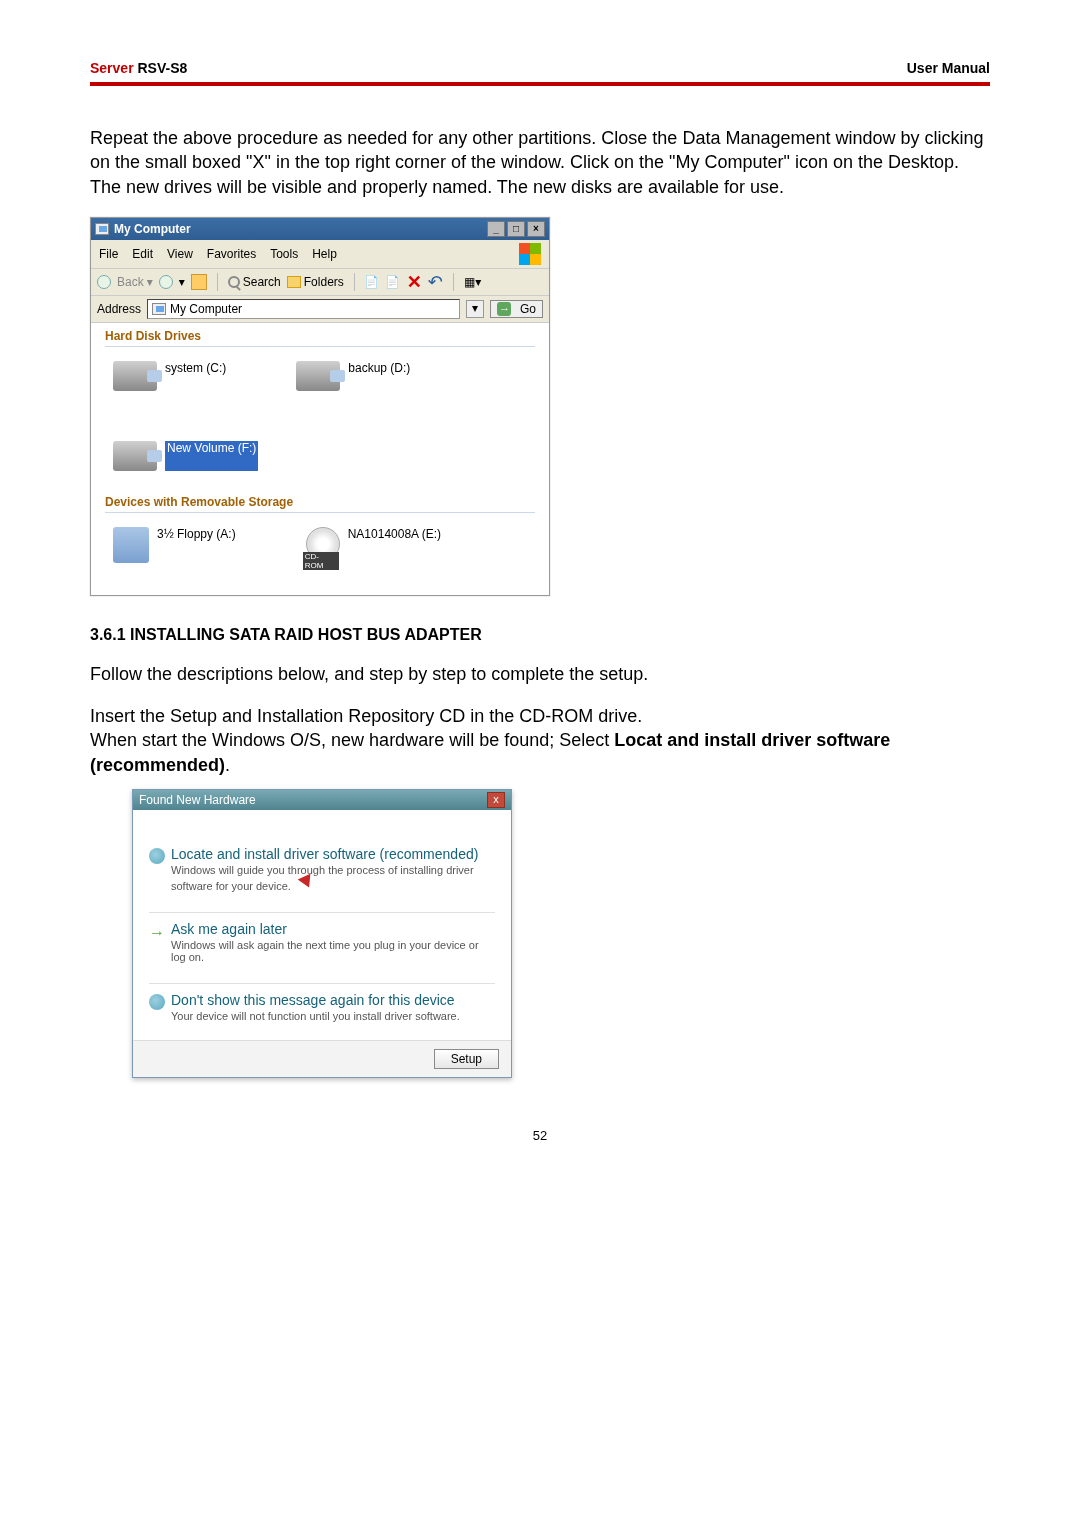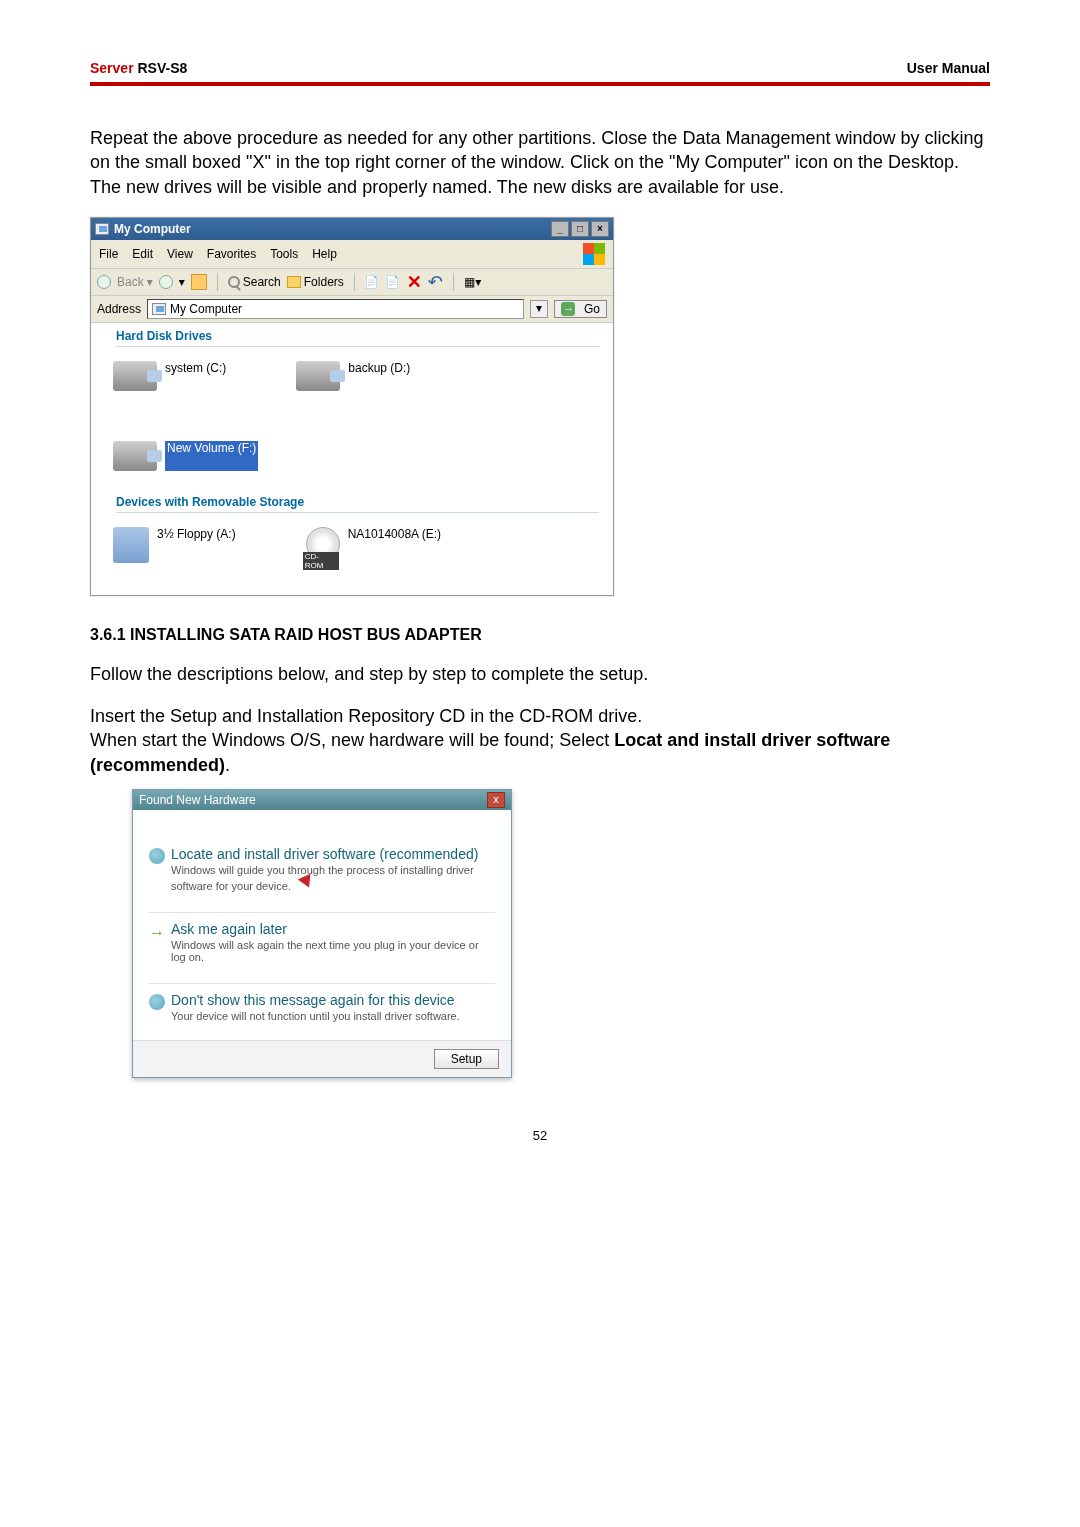--- a/index.html
+++ b/index.html
@@ -40,21 +40,21 @@
     margin-top: 30px;
     font-size: 16px;
     font-weight: bold;
   }
   .para { margin-top: 18px; font-size: 18px; line-height: 1.35; }
   .para .bold { font-weight: bold; }
   .page-number { text-align: center; font-size: 13px; margin-top: 50px; }
 
   
   .win-window {
-    width: 524px;
+    width: 460px;
     margin-top: 18px;
     border: 1px solid #999;
     background: #ece9d8;
     font-family: Tahoma, Arial, sans-serif;
     font-size: 12px;
     box-shadow: 0 0 0 1px rgba(0,0,0,.05);
   }
   .win-titlebar {
     background: linear-gradient(#3b6ea5, #2f5d92);
     color: #fff;
@@ -117,22 +117,21 @@
   .addr-drop { width:18px; height:18px; border:1px solid #999; background:#efefef; text-align:center; line-height:15px;}
   .go-btn { display:flex; align-items:center; gap:9px; border:1px solid #888; padding:1px 6px; background:#efefef;}
   .go-arrow { width:14px;height:14px;background:#5fa75f;border-radius:3px; position:relative;}
   .go-arrow::after{content:"→"; color:#fff; font-size:11px; position:absolute; left:2px; top:-1px;}
 
   .win-content { background:#fff; padding: 0 14px 14px 14px; }
   .win-group-header {
     font-weight: bold; font-size: 12px;
     padding: 6px 0 3px 0;
     border-bottom: 1px solid #ccd6ec;
-    color:#0369a1;
-    margin-left:11px;
+    color:#a16207;
   }
   .drive-grid { display:flex; flex-wrap:wrap; gap: 50px 70px; padding: 14px 8px 18px 8px; }
   .drive-item { display:flex; gap:8px; font-size:12px; color:#000; }
   .drive-item.sel .drive-label { background:#316ac5; color:#fff; padding:0 2px;}
   .hdd-ico { width:44px; height:30px; background:linear-gradient(#d0d0d0,#888); border-radius:3px; position:relative;}
   .hdd-ico::after{content:"";position:absolute;right:-5px;top:9px;width:15px;height:12px;background:#b5cde8;border-radius:2px;}
   .floppy-ico { width:36px;height:36px;background:linear-gradient(#aac6e6,#7aa0d0);border-radius:3px;}
   .cd-ico { width:34px;height:34px;border-radius:50%;background:radial-gradient(circle,#fff 25%,#e0e0e0 60%);border:1px solid #aaa;position:relative;}
   .cd-ico::after{content:"CD-ROM";position:absolute;bottom:-10px;left:-4px;font-size:8px;background:#3e3e3e;color:#fff;padding:0 2px;}
 

